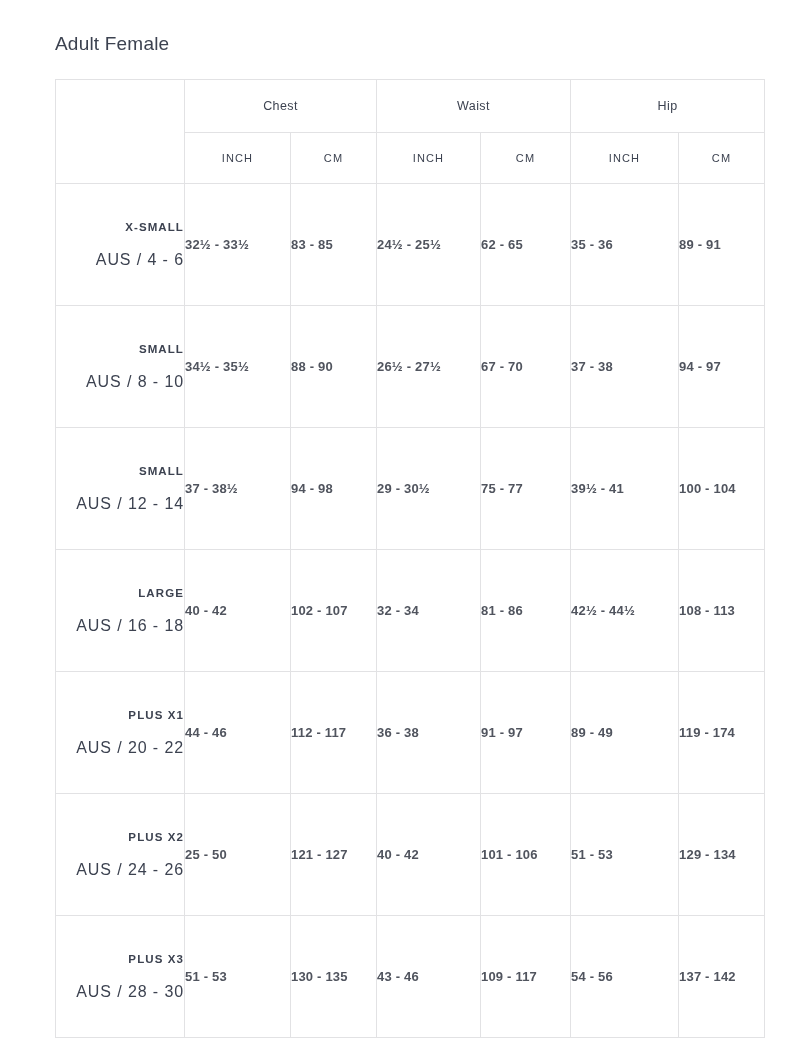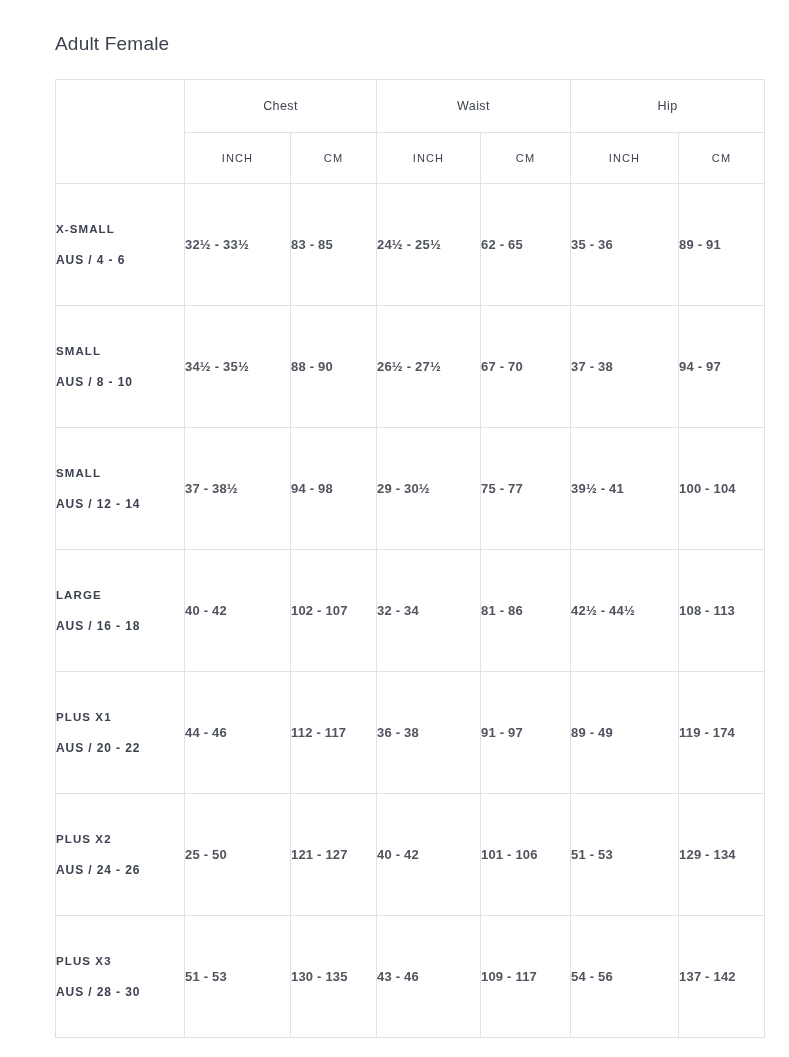--- a/index.html
+++ b/index.html
@@ -57,33 +57,33 @@
     font-size: 11px;
     font-weight: 400;
     color: #3c4250;
     letter-spacing: 1.1px;
   }
   .corner {
     background: #fff;
   }
   .size-cell {
     height: 121px;
-    text-align: left;
+    text-align: right;
     padding: 0 6px;
   }
   .size-name {
     font-size: 11.5px;
     font-weight: 700;
     letter-spacing: 1.1px;
     color: #3c4250;
     margin-bottom: 18px;
   }
   .size-aus {
-    font-size: 12px;
-    font-weight: 700;
+    font-size: 16px;
+    font-weight: 400;
     letter-spacing: 0.9px;
     color: #3c4250;
   }
   .val {
     font-size: 13px;
     font-weight: 700;
     color: #50545e;
     padding-left: 14px;
     text-align: left;
     letter-spacing: 0.2px;

